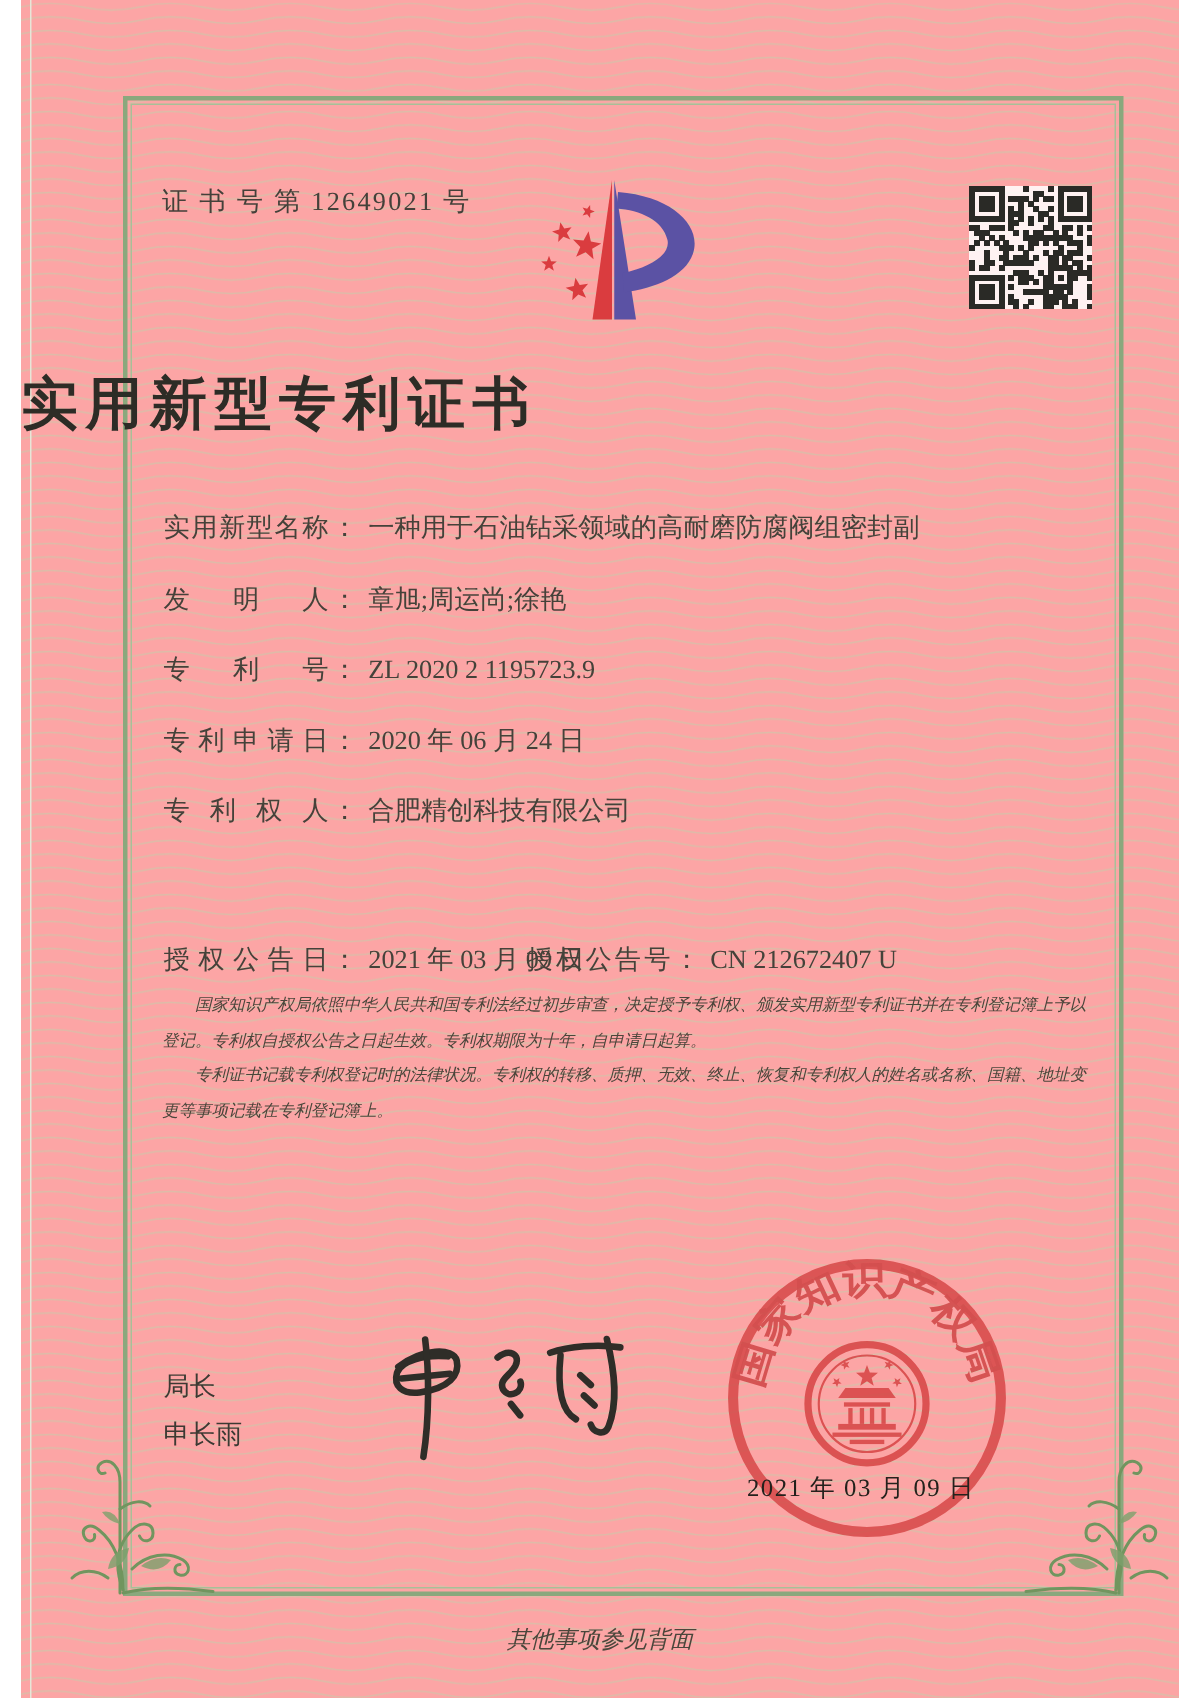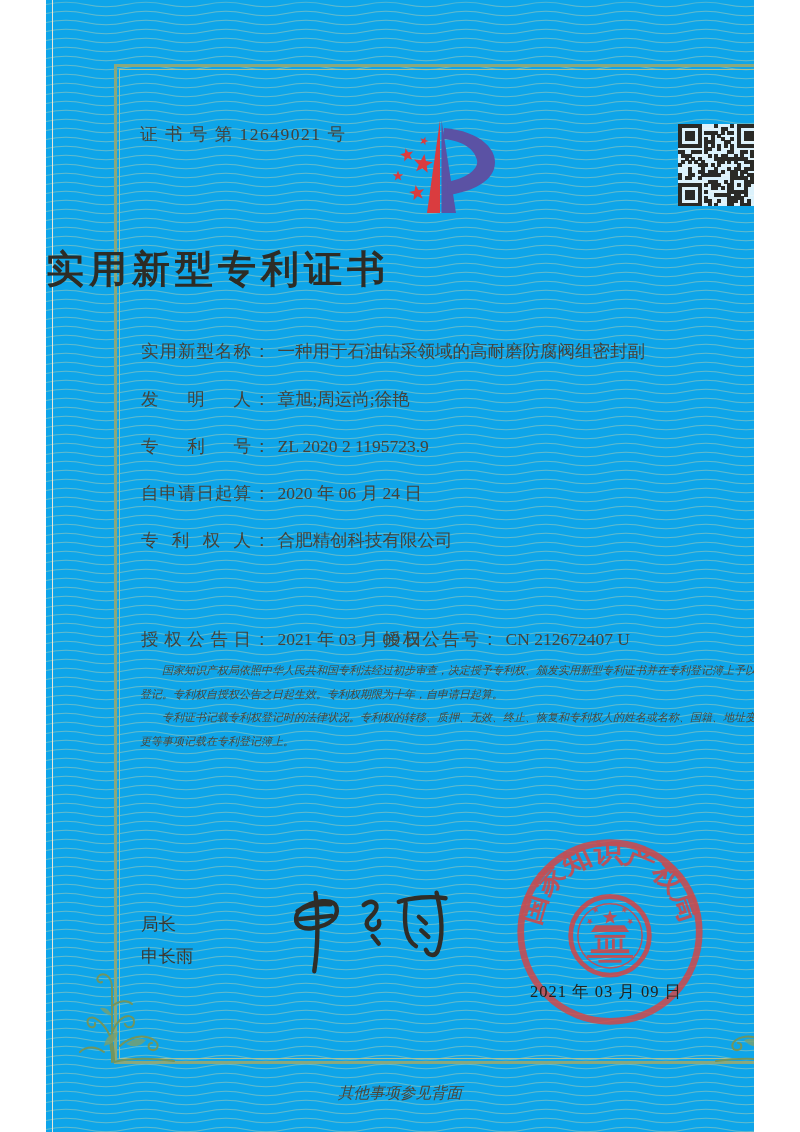--- a/index.html
+++ b/index.html
@@ -1,18 +1,18 @@
 <!DOCTYPE html>
 <html><head>
 <meta charset="utf-8">
 <style>
   html,body{margin:0;padding:0;background:#ffffff;}
   .page{
-    position:relative;width:708px;height:1132px;margin:0 auto;
-    background:#0ea5e9;overflow:hidden;
+    position:relative;width:772px;height:1132px;margin:0 auto;
+    background:#fca5a5;overflow:hidden;
     font-family:"Liberation Serif","DejaVu Serif",serif;color:#3f3c33;
   }
   .paper-edge{position:absolute;left:6px;top:0;width:1px;height:100%;background:#e7e6d8;}
   svg.guilloche{position:absolute;left:0;top:0;}
   .frame{position:absolute;left:68px;top:64px;width:661px;height:994px;border:3px solid #8aa87d;}
   .frame-inner{position:absolute;inset:2px;border:1px solid #a7c098;}
   .cert-number{position:absolute;left:94px;top:122px;font-size:17.5px;letter-spacing:1.5px;color:#44413a;}
   .logo{position:absolute;left:343px;top:118px;}
   .qr{position:absolute;left:632px;top:124px;}
   .doc-title{
@@ -385,21 +385,21 @@
   <div class="frow r0">
     <span class="flabel">实用新型名称</span><span class="fcolon">：</span><span class="fvalue">一种用于石油钻采领域的高耐磨防腐阀组密封副</span>
   </div>
   <div class="frow r1">
     <span class="flabel">发明人</span><span class="fcolon">：</span><span class="fvalue">章旭;周运尚;徐艳</span>
   </div>
   <div class="frow r2">
     <span class="flabel">专利号</span><span class="fcolon">：</span><span class="fvalue">ZL 2020 2 1195723.9</span>
   </div>
   <div class="frow r3">
-    <span class="flabel">自申请日起算</span><span class="fcolon">：</span><span class="fvalue">2020 年 06 月 24 日</span>
+    <span class="flabel">专利申请日</span><span class="fcolon">：</span><span class="fvalue">2020 年 06 月 24 日</span>
   </div>
   <div class="frow r4">
     <span class="flabel">专利权人</span><span class="fcolon">：</span><span class="fvalue">合肥精创科技有限公司</span>
   </div>
   <div class="frow r6">
     <span class="flabel">授权公告日</span><span class="fcolon">：</span><span class="fvalue">2021 年 03 月 09 日</span>
     <span class="g2">
       <span class="flabel w5">授权公告号</span><span class="fcolon">：</span><span class="fvalue">CN 212672407 U</span>
     </span>
   </div>

